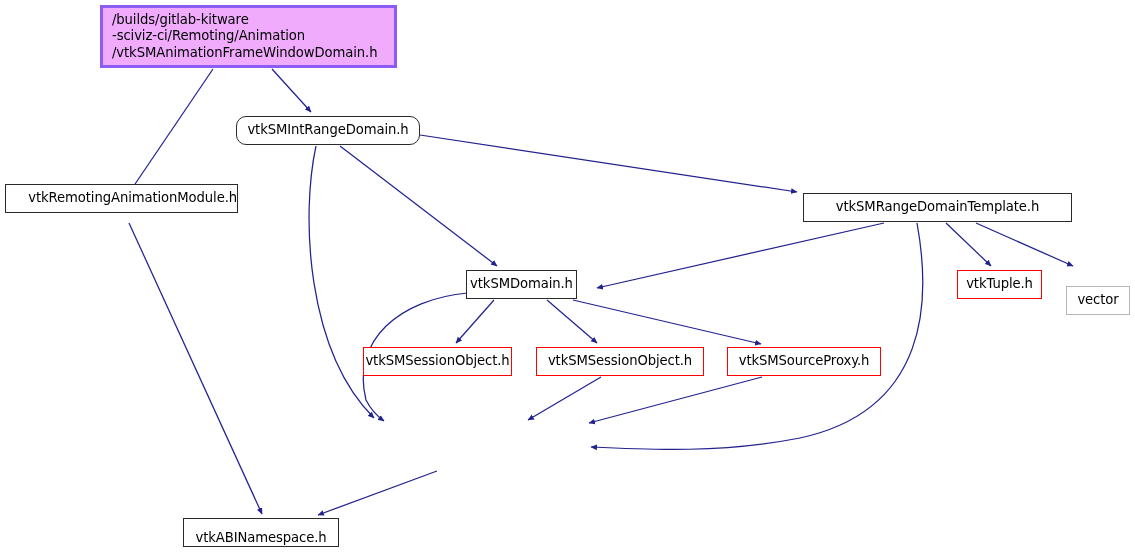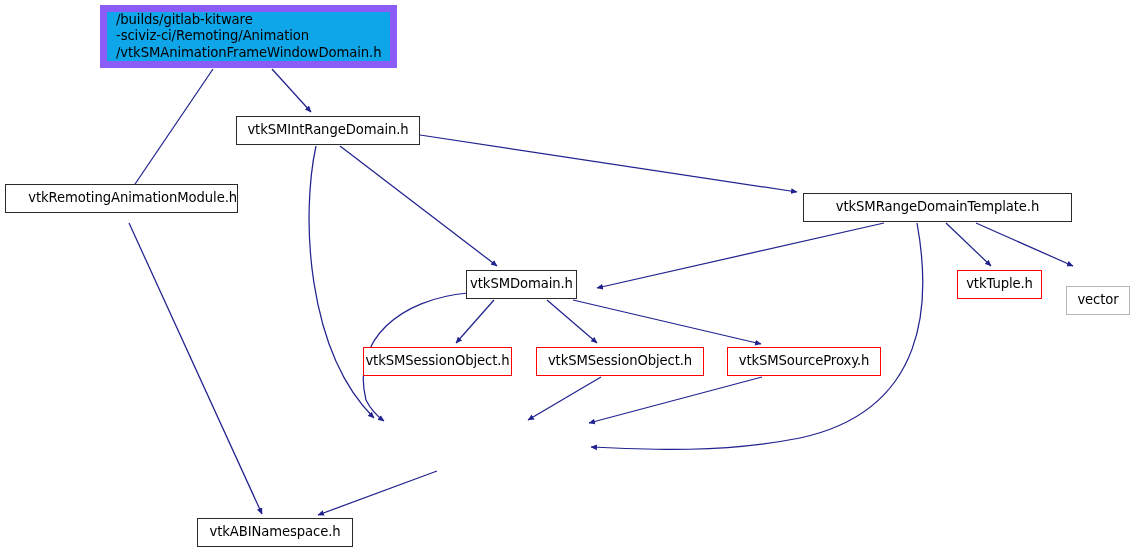--- a/index.html
+++ b/index.html
@@ -31,22 +31,22 @@
     text-align: center;
     font-size: 13.2px;
     line-height: 1.22;
     color: #000000;
     background: #ffffff;
     border: 1px solid #2a2a2a;
     white-space: pre;
     letter-spacing: -0.1px;
   }
   .node.root {
-    background: #0ea5e9;
-    border: 7px solid #8b5cf6;
+    background: #f0abfc;
+    border: 3px solid #8b5cf6;
     justify-content: flex-start;
     text-align: left;
     padding-left: 9px;
   }
   .node.missing {
     border: 1.6px solid #ff0000;
   }
   .node.system {
     border: 1px solid #b6b6b6;
   }
@@ -78,23 +78,23 @@
       <path d="M 573,300 L 761,344" fill="none" stroke="#22228f" stroke-width="1.25" marker-end="url(#arrow)"></path>
       <path d="M 468,293 C 400,299 351,340 366,400 C 371,410 377,416 384,421" fill="none" stroke="#22228f" stroke-width="1.25" marker-end="url(#arrow)"></path>
       <path d="M 601,377 L 528,420" fill="none" stroke="#22228f" stroke-width="1.25" marker-end="url(#arrow)"></path>
       <path d="M 762,377 L 589,423" fill="none" stroke="#22228f" stroke-width="1.25" marker-end="url(#arrow)"></path>
       <path d="M 129,223 L 262,514" fill="none" stroke="#22228f" stroke-width="1.25" marker-end="url(#arrow)"></path>
       <path d="M 437,471 L 318,515" fill="none" stroke="#22228f" stroke-width="1.25" marker-end="url(#arrow)"></path>
     </svg>
 <div class="node root" style="left: 100px; top: 5px; width: 297px; height: 63px;"><span class="node-label">/builds/gitlab-kitware
 -sciviz-ci/Remoting/Animation
 /vtkSMAnimationFrameWindowDomain.h</span></div>
-    <div class="node" style="left: 236px; top: 116px; width: 184px; height: 29px;"><span class="node-label">vtkSMIntRangeDomain.h</span></div>
+    <div class="node" style="left: 236px; top: 116px; width: 184px; height: 29px; border-radius: 10px;"><span class="node-label">vtkSMIntRangeDomain.h</span></div>
     <div class="node" style="left: 5px; top: 184px; width: 233px; height: 29px; justify-content: flex-end;"><span class="node-label">vtkRemotingAnimationModule.h</span></div>
     <div class="node" style="left: 803px; top: 193px; width: 269px; height: 29px;"><span class="node-label">vtkSMRangeDomainTemplate.h</span></div>
     <div class="node" style="left: 466px; top: 270px; width: 111px; height: 29px;"><span class="node-label">vtkSMDomain.h</span></div>
     <div class="node missing" style="left: 957px; top: 270px; width: 85px; height: 29px;"><span class="node-label">vtkTuple.h</span></div>
     <div class="node system" style="left: 1066px; top: 270px; width: 64px; height: 29px; margin-top: 16px;"><span class="node-label">vector</span></div>
     <div class="node missing" style="left: 363px; top: 347px; width: 149px; height: 29px;"><span class="node-label">vtkSMSessionObject.h</span></div>
     <div class="node missing" style="left: 536px; top: 347px; width: 168px; height: 29px;"><span class="node-label">vtkSMSessionObject.h</span></div>
     <div class="node missing" style="left: 727px; top: 347px; width: 154px; height: 29px;"><span class="node-label">vtkSMSourceProxy.h</span></div>
-    <div class="node" style="left: 197px; top: 518px; width: 156px; height: 29px;"><span class="node-label">vtkABINamespace.h</span></div>
+    <div class="node" style="left: 183px; top: 518px; width: 156px; height: 29px; align-items: flex-end;"><span class="node-label">vtkABINamespace.h</span></div>
   </div>
 
 </body></html>

